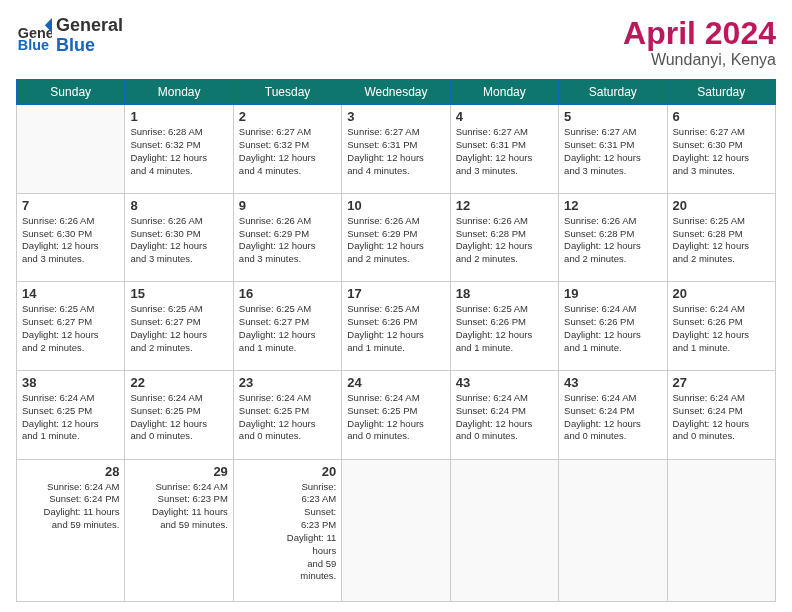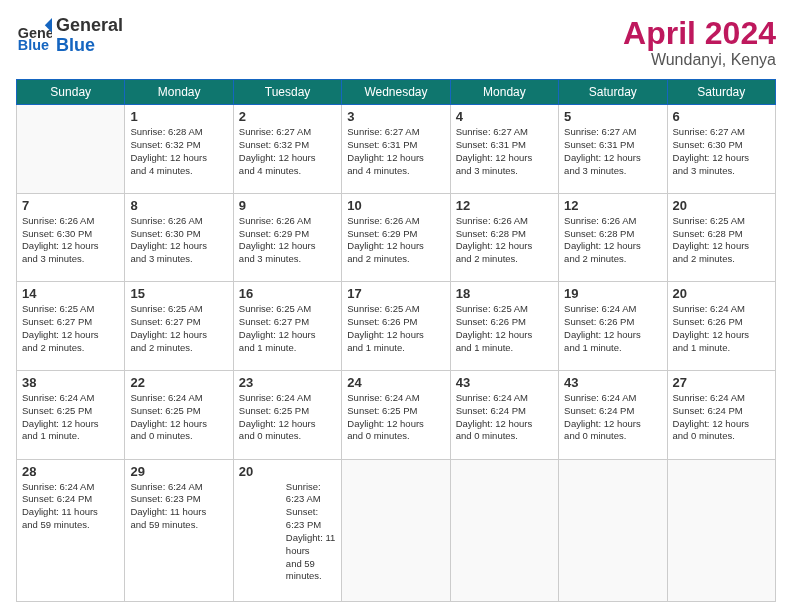--- a/index.html
+++ b/index.html
@@ -92,20 +92,21 @@
     .day-info {
       font-size: 9.5px;
       color: #333;
       line-height: 1.35;
     }
     .empty-cell {
       background: #f9f9f9;
     }
     .last-row td {
       height: 70px;
+      text-align: right;
     }
   </style>
 </head>
 <body>
 
 <div class="page">
   <div class="header">
     <div class="logo">
       <svg class="logo-icon" viewBox="0 0 40 40">
         <text x="2" y="22" font-size="16" font-weight="bold" fill="#333" font-family="Arial">General</text>

